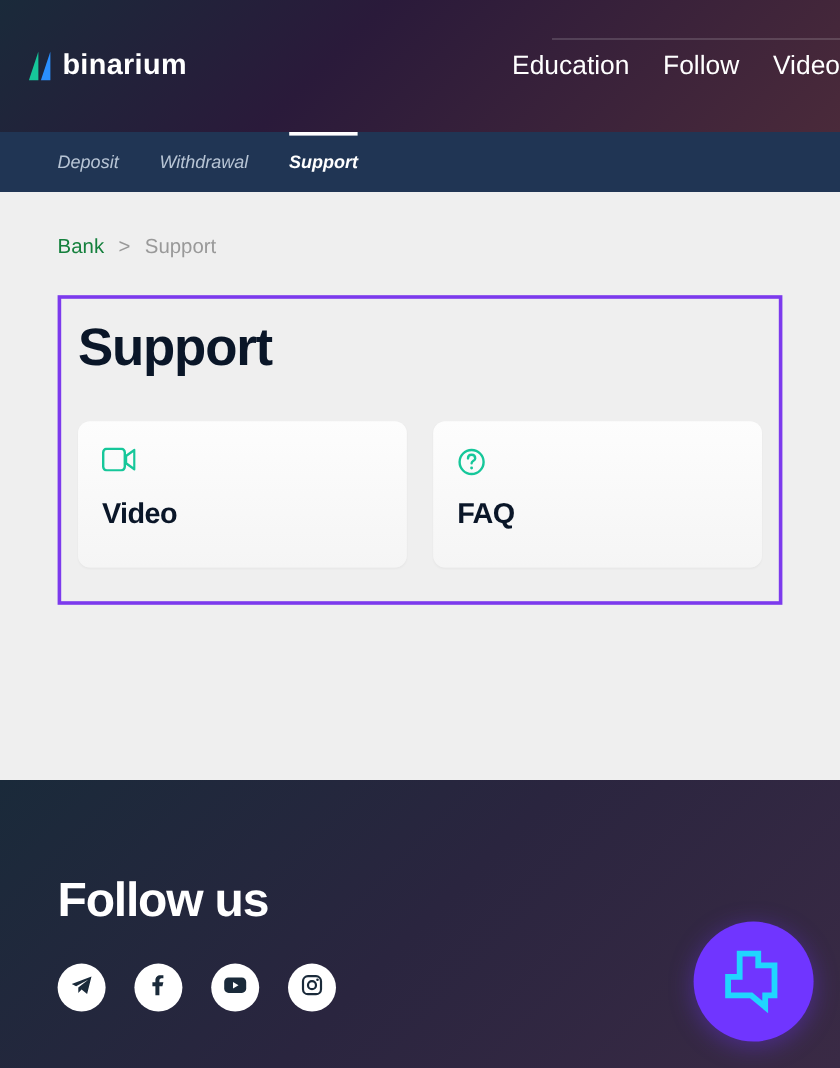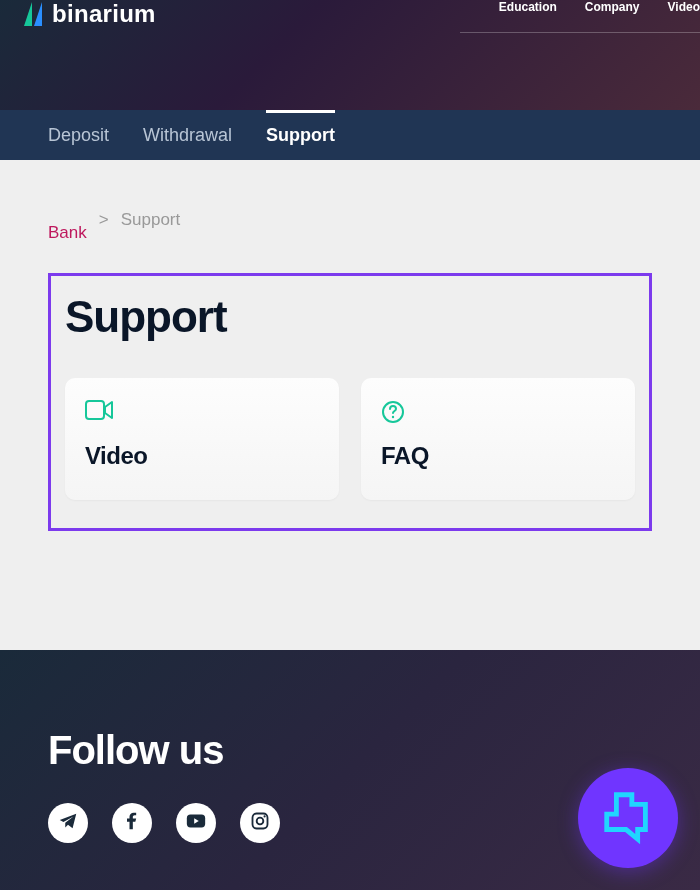--- a/index.html
+++ b/index.html
@@ -13,21 +13,21 @@
       height: 890px;
       background: #efefef;
       position: relative;
       overflow: hidden;
     }
     .header {
       height: 110px;
       background: linear-gradient(135deg, #1a2a3a 0%, #2a1a3a 40%, #4a2a3a 100%);
       padding: 0 24px;
       display: flex;
-      align-items: flex-start;
+      align-items: center;
       justify-content: space-between;
     }
     .logo-wrap {
       display: flex;
       align-items: center;
       gap: 8px;
     }
     .logo-mark {
       width: 20px;
       height: 24px;
@@ -47,41 +47,42 @@
     .top-nav-line {
       position: absolute;
       top: 32px;
       right: 0;
       left: 460px;
       height: 1px;
       background: rgba(255,255,255,0.25);
     }
     .top-nav-item {
       color: #fff;
-      font-size: 12px;
-      font-weight: 700;
+      font-size: 22px;
+      font-weight: 400;
       cursor: pointer;
       white-space: nowrap;
     }
     .subnav {
       height: 50px;
       background: #203554;
       display: flex;
       align-items: center;
       padding: 0 48px;
       gap: 34px;
     }
     .subnav-item {
       color: #b8c5d5;
-      font-size: 18px;
+      font-size: 15px;
       cursor: pointer;
       height: 100%;
       display: flex;
       align-items: center;
       position: relative;
+      font-style: italic;
     }
     .subnav-item.active {
       color: #fff;
       font-weight: 600;
     }
     .subnav-item.active::before {
       content: '';
       position: absolute;
       top: 0;
       left: 0;
@@ -93,23 +94,22 @@
       padding: 36px 48px;
     }
     .breadcrumb {
       display: flex;
       align-items: center;
       gap: 12px;
       font-size: 17px;
       margin-bottom: 30px;
     }
     .crumb-link {
-      color: #be185d;
-      cursor: pointer;
-      margin-top: 27px;
+      color: #15803d;
+      cursor: pointer;
     }
     .crumb-sep {
       color: #999;
     }
     .crumb-current {
       color: #999;
     }
     .support-panel {
       border: 3px solid #7c3aed;
       padding: 16px 14px 28px 14px;
@@ -199,21 +199,21 @@
       <svg viewBox="0 0 20 24" width="20" height="24">
         <polygon points="0,24 8,0 8,24" fill="#16c79a"></polygon>
         <polygon points="10,24 18,0 18,24" fill="#2a8fff"></polygon>
       </svg>
     </span>
     <span class="logo-text">binarium</span>
   </div>
   <div class="top-nav-line"></div>
   <div class="top-nav">
     <span class="top-nav-item">Education</span>
-    <span class="top-nav-item">Company</span>
+    <span class="top-nav-item">Follow</span>
     <span class="top-nav-item">Video</span>
   </div>
 </div>
 
 <div class="subnav">
   <span class="subnav-item">Deposit</span>
   <span class="subnav-item">Withdrawal</span>
   <span class="subnav-item active">Support</span>
 </div>
 

